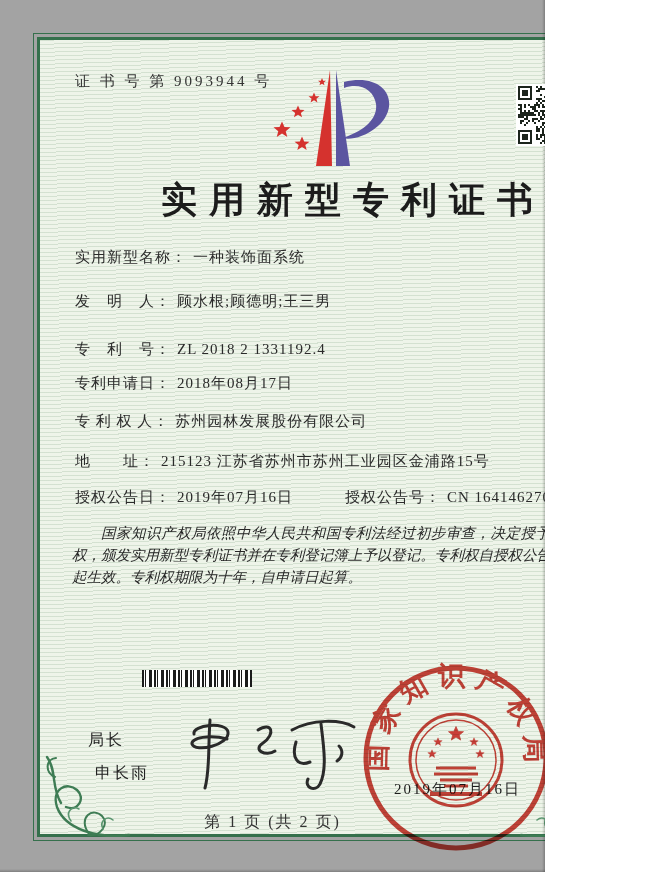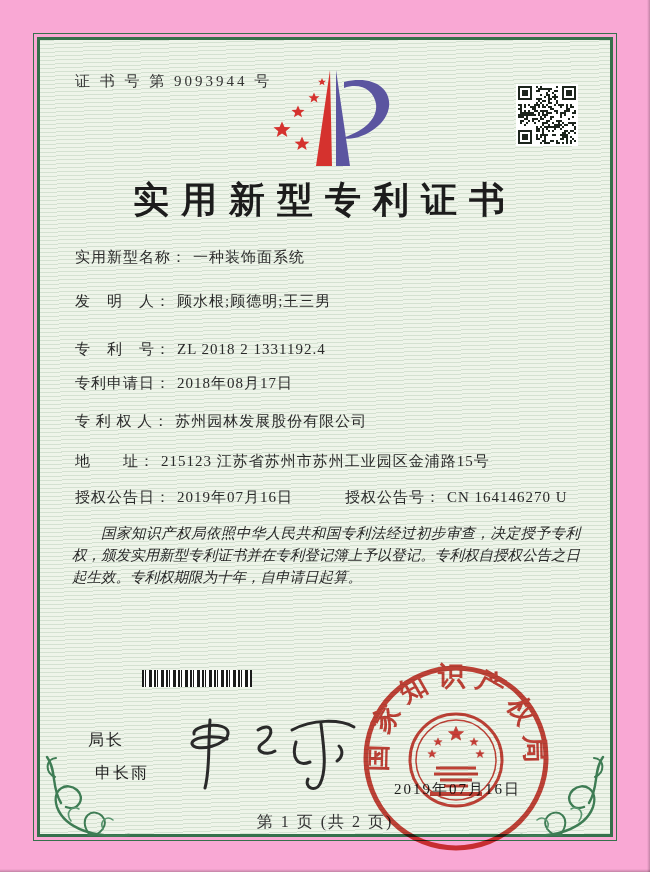--- a/index.html
+++ b/index.html
@@ -1,19 +1,19 @@
 <!DOCTYPE html>
 <html><head>
 <meta charset="utf-8">
 <style>
   * { margin:0; padding:0; box-sizing:border-box; }
   html,body { background:#ffffff; }
   .page {
-    position:relative; width:650px; height:872px;
-    background:#f9a8d4; overflow:hidden;
+    position:relative; width:545px; height:872px;
+    background:#a3a3a3; overflow:hidden;
     font-family:"Liberation Serif", serif; color:#222;
   }
   .scan-edge-r { position:absolute; right:0; top:0; width:3px; height:100%;
     background:linear-gradient(90deg, rgba(0,0,0,0), rgba(0,0,0,0.22)); }
   .scan-edge-b { position:absolute; left:0; bottom:0; width:100%; height:3px;
     background:linear-gradient(180deg, rgba(0,0,0,0), rgba(0,0,0,0.22)); }
 
   .frame-outer {
     position:absolute; left:33px; top:33px; width:584px; height:808px;
     border:1px solid #35704c;
@@ -29,21 +29,21 @@
 
   .cert-number { position:absolute; left:75px; top:72px; font-size:15px;
     letter-spacing:3px; color:#333; z-index:2; }
 
   .logo { position:absolute; left:258px; top:64px; z-index:2; }
   .qr { position:absolute; left:516px; top:84px; width:62px; height:62px;
     background:#fff; padding:2px; z-index:2; }
   .qr svg { display:block; width:100%; height:100%; }
 
   .page-title { position:absolute; left:0; top:176px; width:100%;
-    text-align:center; font-size:36px; font-weight:bold; letter-spacing:12px;
+    text-align:right; font-size:36px; font-weight:bold; letter-spacing:12px;
     color:#1c1c1c; z-index:2; }
 
   .fields { position:absolute; left:75px; top:248px; width:505px; z-index:2;
     font-size:15px; color:#2a2a2a; }
   .field-row { position:absolute; left:0; white-space:nowrap; }
   .field-label { letter-spacing:1px; }
   .field-value { margin-left:6px; letter-spacing:1px; }
   .row-name     { top:0px; }
   .row-inventor { top:44px; }
   .row-patno    { top:92px; }

